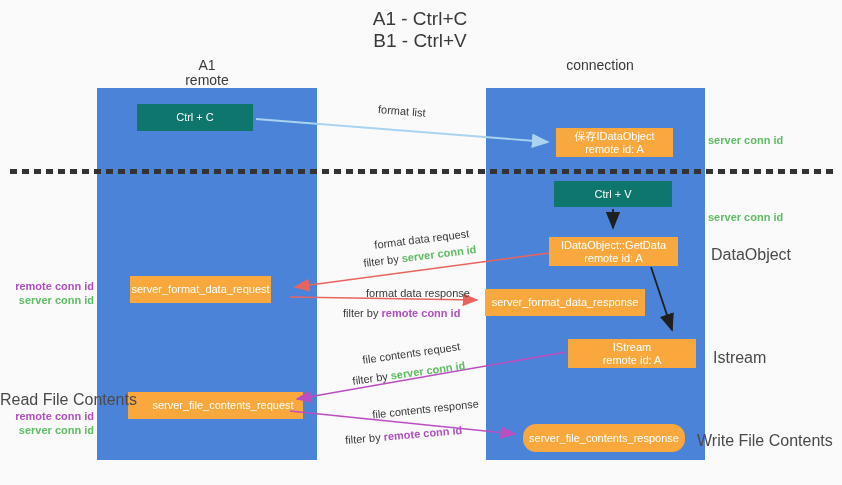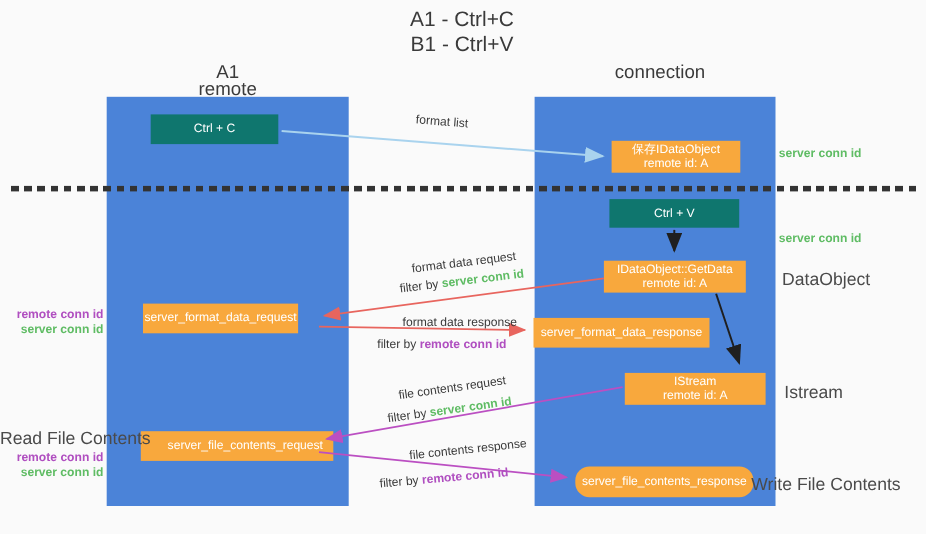--- a/index.html
+++ b/index.html
@@ -9,21 +9,21 @@
     background:#fafafa;
     font-family:"Liberation Sans", sans-serif;
     overflow:hidden;
   }
   .title{
     position:absolute;left:300px;top:8px;width:240px;
     text-align:center;font-size:19px;line-height:22px;color:#3a3a3a;
   }
   .lane-header{
     position:absolute;width:120px;text-align:center;
-    font-size:17px;line-height:15px;color:#3a3a3a;top:58px;
+    font-size:14px;line-height:15px;color:#3a3a3a;top:58px;
   }
   .lane{
     position:absolute;top:88px;height:372px;background:#4b83d8;
   }
   .dotted{
     position:absolute;left:10px;top:169px;width:824px;height:5px;
     background:repeating-linear-gradient(to right,#333 0 7px,transparent 7px 12px);
     z-index:5;
   }
   .node{
@@ -154,21 +154,21 @@
   <div class="alabel" style="left:372px;top:403px;transform:rotate(-6deg);">file contents response</div>
   <div class="alabel" style="left:345px;top:429px;transform:rotate(-5deg);">
     <span>filter by</span>
     <span class="p">remote conn id</span>
   </div>
 
   <div class="side g" style="left:708px;top:134px;font-size:11px;">server conn id</div>
   <div class="side g" style="left:708px;top:211px;font-size:11px;">server conn id</div>
   <div class="side" style="left:711px;top:246px;">DataObject</div>
   <div class="side" style="left:713px;top:349px;">Istream</div>
-  <div class="side" style="left:683px;top:432px;">Write File Contents</div>
+  <div class="side" style="left:697px;top:432px;">Write File Contents</div>
 
   <div class="side conn-group right-align" style="left:6px;top:279px;width:88px;">
     <div class="p">remote conn id</div>
     <div class="g">server conn id</div>
   </div>
   <div class="side right-align" style="left:0px;top:391px;width:95px;">Read File Contents</div>
   <div class="side conn-group right-align" style="left:6px;top:409px;width:88px;">
     <div class="p">remote conn id</div>
     <div class="g">server conn id</div>
   </div>

